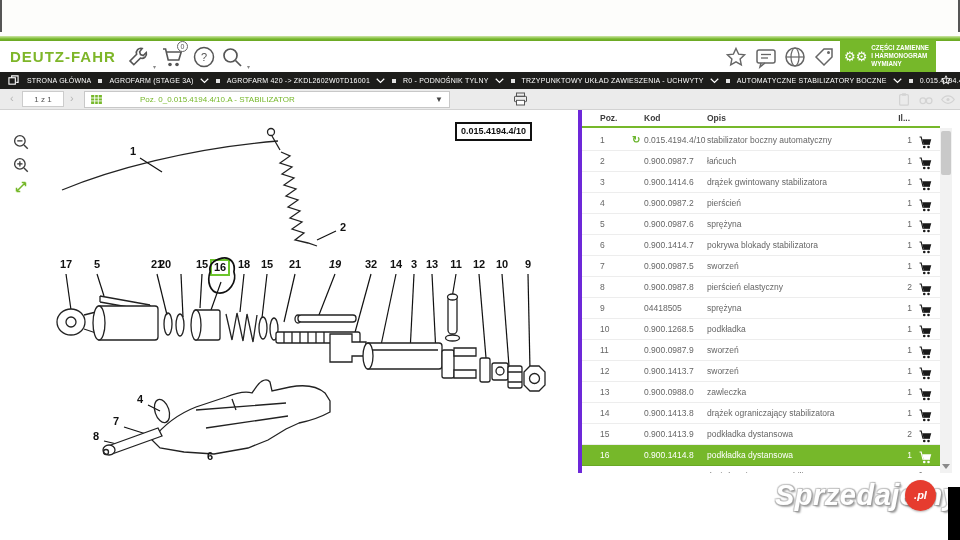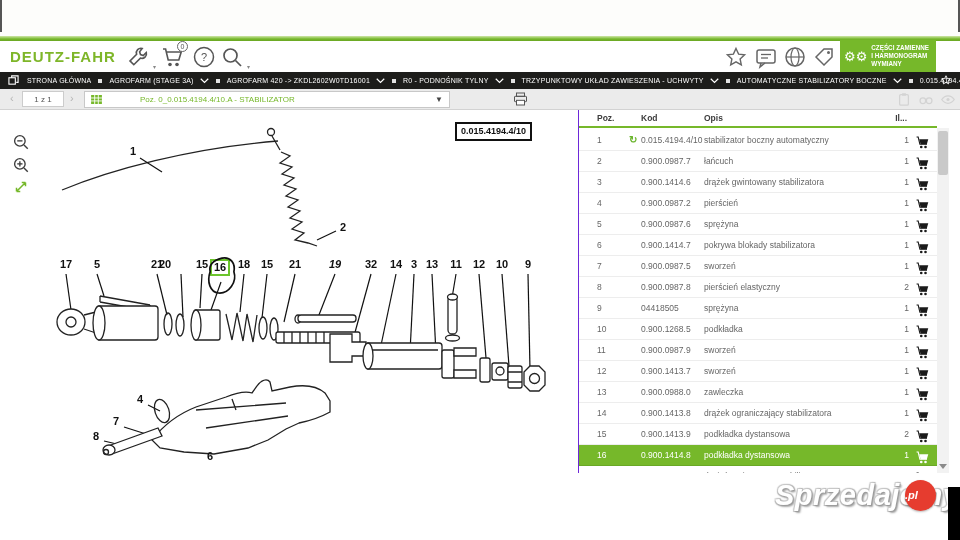--- a/index.html
+++ b/index.html
@@ -65,21 +65,21 @@
                background:#fff; font-size:9px; font-weight:bold; color:#111; text-align:center;
                line-height:15px; }
   .callout { position:absolute; width:22px; text-align:center; font-size:11px; font-weight:bold;
              color:#111; line-height:13px; }
   .callout.boxed { border:2px solid #6cc52c; background:#fff; width:20px; z-index:3; }
   .scribble { position:absolute; left:-7px; top:-6px; width:34px; height:42px; pointer-events:none; }
   .dwg { position:absolute; left:0; top:0; }
 
   
   .parts-pane { position:absolute; left:578px; top:110px; width:382px; height:363px; background:#fff;
-                border-left:1px solid #6d28d9; overflow:hidden; }
+                border-left:4px solid #6d28d9; overflow:hidden; }
   .thead { position:absolute; left:0; top:0; width:358px; height:18px; border-bottom:2px solid #76b82a;
            font-size:8.5px; font-weight:bold; color:#3d3d3d; }
   .thead span { position:absolute; top:3px; }
   .tbody { position:absolute; left:0; top:20px; width:358px; }
   .trow { position:relative; width:358px; height:21px; border-bottom:1px solid #ededed;
           font-size:8.5px; color:#666; cursor:pointer; }
   .trow span { position:absolute; top:5px; }
   .c-poz { left:18px; } .c-kod { left:62px; } .c-opis { left:125px; }
   .c-qty { left:316px; width:14px; text-align:right; }
   .c-ref { left:50px; top:4px !important; color:#69b42b; font-weight:bold; font-size:10px; }
@@ -93,21 +93,21 @@
             border-right:4px solid transparent; border-top:5px solid #8a8a8a; }
 
   
   .bottomarea { position:absolute; left:0; top:473px; width:960px; height:67px; background:#fff; }
   .watermark { position:absolute; left:775px; top:6px; font-size:29px; font-weight:bold;
                font-style:italic; color:#fff;
                text-shadow:1px 1px 1px #9a9a9a,-1px -1px 1px #c9c9c9,1px -1px 1px #b5b5b5,
                            -1px 1px 1px #b5b5b5,2px 2px 2px #aaa; letter-spacing:.5px; }
   .plbadge { position:absolute; left:905px; top:7px; width:31px; height:31px; border-radius:50%;
              background:#e63c2f; color:#fff; font-size:11px; font-weight:bold; font-style:italic;
-             text-align:left; line-height:31px; box-shadow:0 1px 2px rgba(0,0,0,.25); }
+             text-align:center; line-height:31px; box-shadow:0 1px 2px rgba(0,0,0,.25); }
   .blackcorner { position:absolute; right:0; top:14px; width:12px; height:53px; background:#000; }
 
   svg line.leader { stroke:#111; stroke-width:1.2; }
   .part { stroke:#222; stroke-width:1.3; fill:#fff; }
   .partln { stroke:#222; stroke-width:1.3; fill:none; }
 </style>
 </head>
 <body>
 
 <div id="stage">

